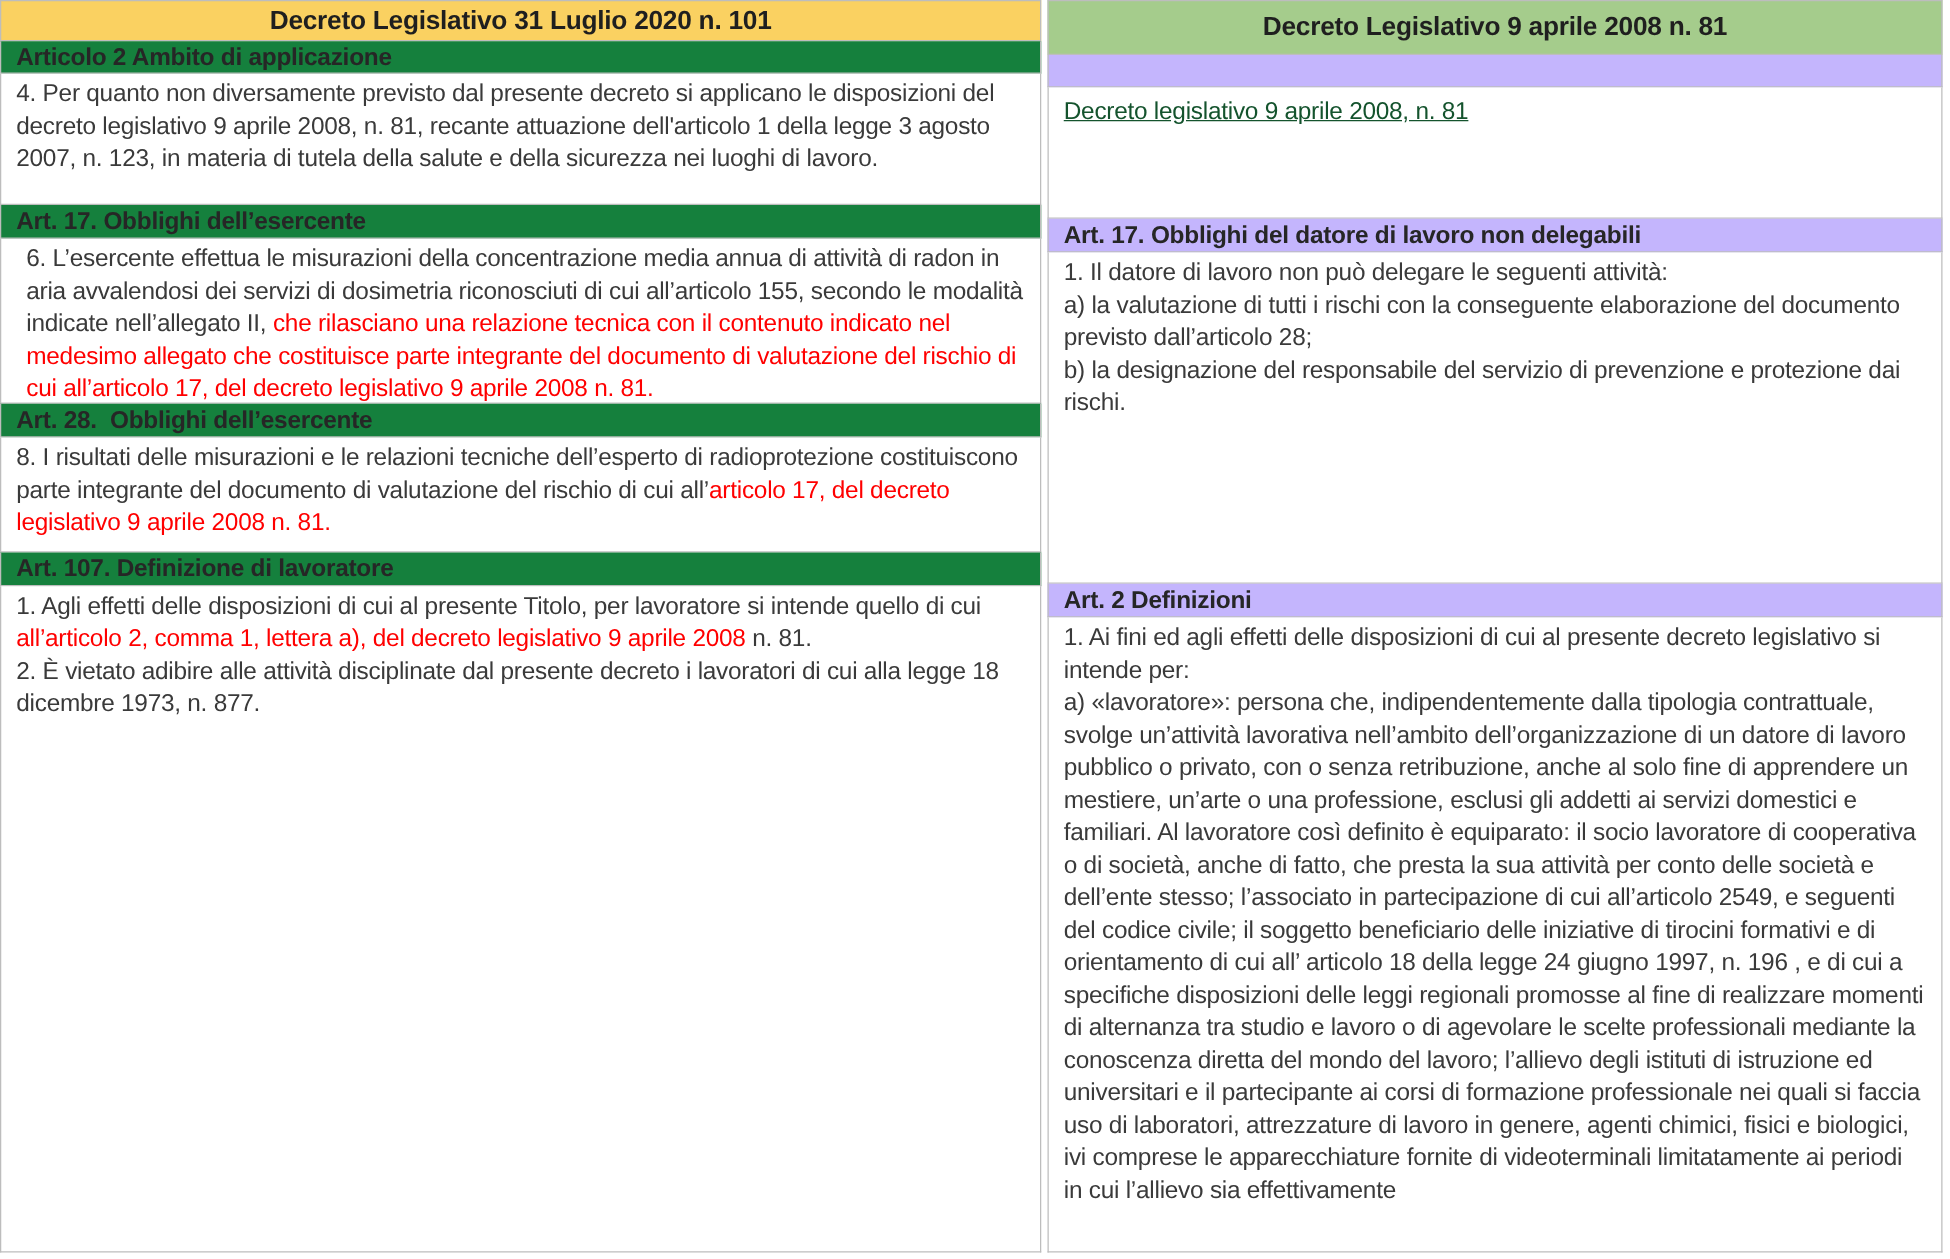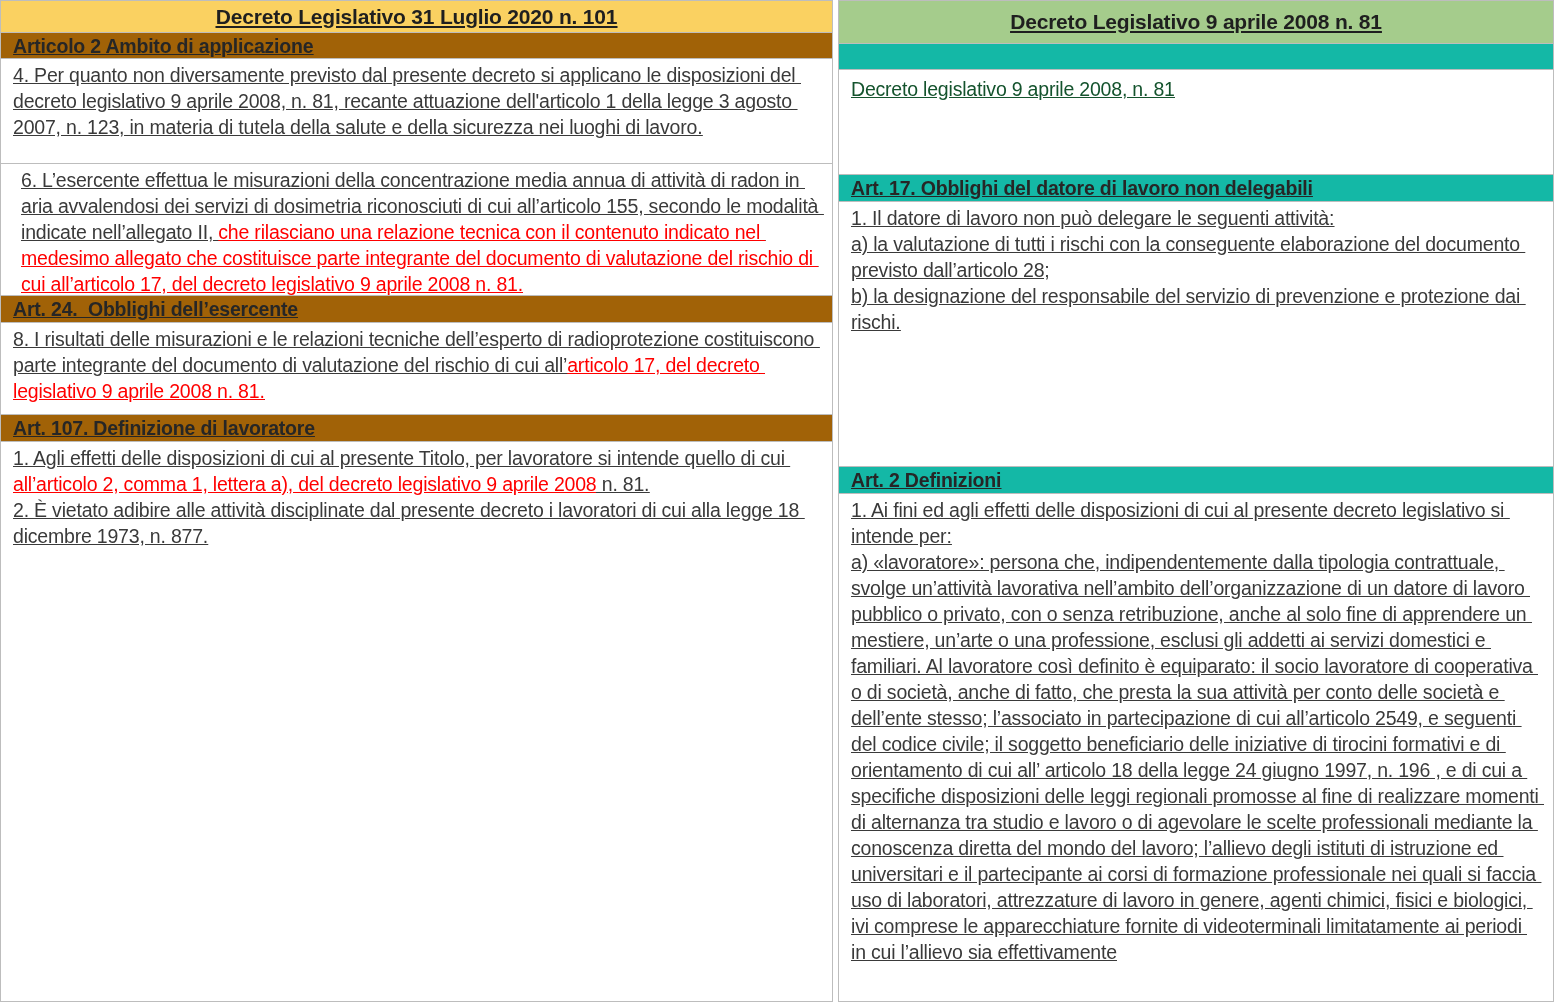--- a/index.html
+++ b/index.html
@@ -1,15 +1,15 @@
 <!DOCTYPE html>
 <html><head>
 <meta charset="utf-8">
 <style>
-  * { margin:0; padding:0; box-sizing:border-box;text-decoration:underline; }
+  * { margin:0; padding:0; box-sizing:border-box; }
   html,body { background:#ffffff; }
   body {
     font-family: "Liberation Sans", "DejaVu Sans", sans-serif;
     color:#3a3a3a;
     width:1560px; height:1007px;
     overflow:hidden;
     position:relative;
   }
   .comparison {
     position:absolute; top:0; left:0;
@@ -40,22 +40,22 @@
     padding:0 12px;
   }
   .col-left  .main-header { background:#fad161; height:33px; }
   .col-right .main-header { background:#a5cc8c; height:44px; }
 
   .sub-header {
     font-weight:bold; color:#262626;
     padding-top:1px; padding-bottom:1px;
     display:flex; align-items:center;
   }
-  .col-left  .sub-header { background:#a16207;text-align:center; }
-  .col-right .sub-header { background:#14b8a6; }
+  .col-left  .sub-header { background:#15803d;text-align:center; }
+  .col-right .sub-header { background:#c4b5fd; }
 
   .body-cell { background:#ffffff; }
 
   .h26  { height:26px; }
   .h27  { height:27px; }
   .h105 { height:105px; }
   .h155 { height:132px;padding-left:20px; }
   .h83  { height:92px; }
   .h265 { height:265px; }
   .grow { flex:1 1 auto; }
@@ -70,23 +70,24 @@
 <body>
 
 <div class="comparison">
 
   <div class="col col-left">
     <div class="cell main-header">Decreto Legislativo 31 Luglio 2020 n. 101</div>
 
     <div class="cell sub-header h26">Articolo 2 Ambito di applicazione</div>
     <div class="cell body-cell h105"><span>4. Per quanto non diversamente previsto dal presente decreto si applicano le disposizioni del decreto legislativo 9 aprile 2008, n. 81, recante attuazione dell'articolo 1 della legge 3 agosto 2007, n. 123, in materia di tutela della salute e della sicurezza nei luoghi di lavoro.</span></div>
 
+    <div class="cell sub-header h27">Art. 17. Obblighi dell’esercente</div>
     <div class="cell body-cell h155"><span>6. L’esercente effettua le misurazioni della concentrazione media annua di attività di radon in aria avvalendosi dei servizi di dosimetria riconosciuti di cui all’articolo 155, secondo le modalità indicate nell’allegato II, </span><span class="seg-red">che rilasciano una relazione tecnica con il contenuto indicato nel medesimo allegato che costituisce parte integrante del documento di valutazione del rischio di cui all’articolo 17, del decreto legislativo 9 aprile 2008 n. 81.</span></div>
 
-    <div class="cell sub-header h27">Art. 24.  Obblighi dell’esercente</div>
+    <div class="cell sub-header h27">Art. 28.  Obblighi dell’esercente</div>
     <div class="cell body-cell h83"><span>8. I risultati delle misurazioni e le relazioni tecniche dell’esperto di radioprotezione costituiscono parte integrante del documento di valutazione del rischio di cui all’</span><span class="seg-red">articolo 17, del decreto legislativo 9 aprile 2008 n. 81.</span></div>
 
     <div class="cell sub-header h27">Art. 107. Definizione di lavoratore</div>
     <div class="cell body-cell grow"><span>1. Agli effetti delle disposizioni di cui al presente Titolo, per lavoratore si intende quello di cui </span><span class="seg-red">all’articolo 2, comma 1, lettera a), del decreto legislativo 9 aprile 2008</span><span> n. 81.
 2. È vietato adibire alle attività disciplinate dal presente decreto i lavoratori di cui alla legge 18 dicembre 1973, n. 877.</span></div>
   </div>
 
   <div class="col col-right">
     <div class="cell main-header">Decreto Legislativo 9 aprile 2008 n. 81</div>
 

